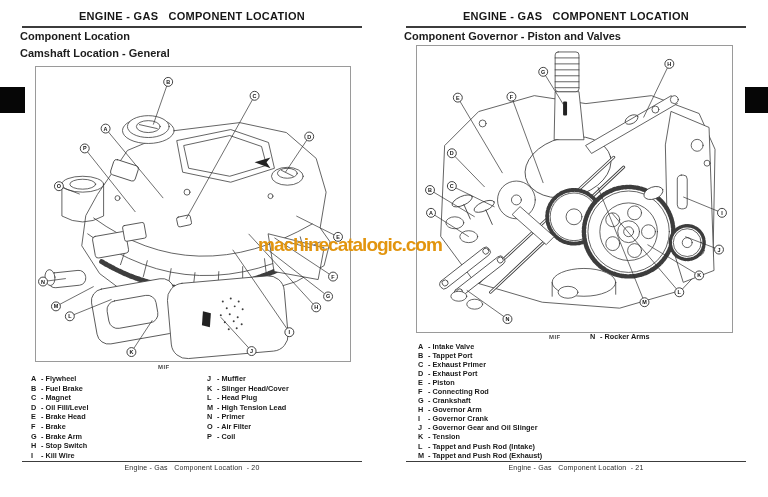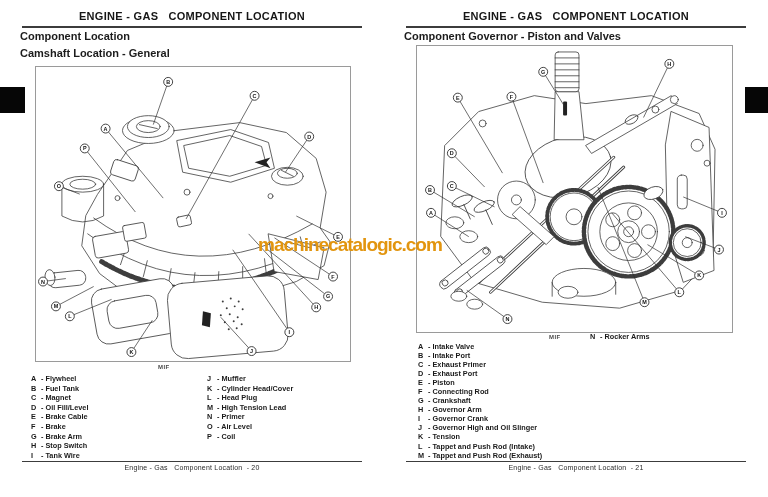--- a/index.html
+++ b/index.html
@@ -217,75 +217,75 @@
 
   <div class="mif">MIF</div>
 
   <div class="legend" id="legend-l1">
       <div class="legend-row">
         <span class="lk">A</span>
         <span class="ld">- Flywheel</span>
       </div>
       <div class="legend-row">
         <span class="lk">B</span>
-        <span class="ld">- Fuel Tank</span>
+        <span class="ld">- Fuel Brake</span>
       </div>
       <div class="legend-row">
         <span class="lk">C</span>
         <span class="ld">- Magnet</span>
       </div>
       <div class="legend-row">
         <span class="lk">D</span>
         <span class="ld">- Oil Fill/Level</span>
       </div>
       <div class="legend-row">
         <span class="lk">E</span>
-        <span class="ld">- Brake Cable</span>
+        <span class="ld">- Brake Head</span>
       </div>
       <div class="legend-row">
         <span class="lk">F</span>
         <span class="ld">- Brake</span>
       </div>
       <div class="legend-row">
         <span class="lk">G</span>
         <span class="ld">- Brake Arm</span>
       </div>
       <div class="legend-row">
         <span class="lk">H</span>
         <span class="ld">- Stop Switch</span>
       </div>
       <div class="legend-row">
         <span class="lk">I</span>
-        <span class="ld">- Tank Wire</span>
+        <span class="ld">- Kill Wire</span>
       </div>
     </div>
   <div class="legend" id="legend-l2">
       <div class="legend-row">
         <span class="lk">J</span>
         <span class="ld">- Muffler</span>
       </div>
       <div class="legend-row">
         <span class="lk">K</span>
-        <span class="ld">- Cylinder Head/Cover</span>
+        <span class="ld">- Slinger Head/Cover</span>
       </div>
       <div class="legend-row">
         <span class="lk">L</span>
         <span class="ld">- Head Plug</span>
       </div>
       <div class="legend-row">
         <span class="lk">M</span>
         <span class="ld">- High Tension Lead</span>
       </div>
       <div class="legend-row">
         <span class="lk">N</span>
         <span class="ld">- Primer</span>
       </div>
       <div class="legend-row">
         <span class="lk">O</span>
-        <span class="ld">- Air Level</span>
+        <span class="ld">- Air Filter</span>
       </div>
       <div class="legend-row">
         <span class="lk">P</span>
         <span class="ld">- Coil</span>
       </div>
     </div>
 
   <div class="footer-rule"></div>
   <div class="footer">Engine - Gas   Component Location  - 20</div>
 </section>
@@ -429,21 +429,21 @@
         <span class="ld">- Rocker Arms</span>
       </div>
     </div>
   <div class="legend" id="legend-r1">
       <div class="legend-row">
         <span class="lk">A</span>
         <span class="ld">- Intake Valve</span>
       </div>
       <div class="legend-row">
         <span class="lk">B</span>
-        <span class="ld">- Intake Port</span>
+        <span class="ld">- Tappet Port</span>
       </div>
       <div class="legend-row">
         <span class="lk">C</span>
         <span class="ld">- Exhaust Primer</span>
       </div>
       <div class="legend-row">
         <span class="lk">D</span>
         <span class="ld">- Exhaust Port</span>
       </div>
       <div class="legend-row">
@@ -461,21 +461,21 @@
       <div class="legend-row">
         <span class="lk">H</span>
         <span class="ld">- Governor Arm</span>
       </div>
       <div class="legend-row">
         <span class="lk">I</span>
         <span class="ld">- Governor Crank</span>
       </div>
       <div class="legend-row">
         <span class="lk">J</span>
-        <span class="ld">- Governor High and Oil Slinger</span>
+        <span class="ld">- Governor Gear and Oil Slinger</span>
       </div>
       <div class="legend-row">
         <span class="lk">K</span>
         <span class="ld">- Tension</span>
       </div>
       <div class="legend-row">
         <span class="lk">L</span>
         <span class="ld">- Tappet and Push Rod (Intake)</span>
       </div>
       <div class="legend-row">

